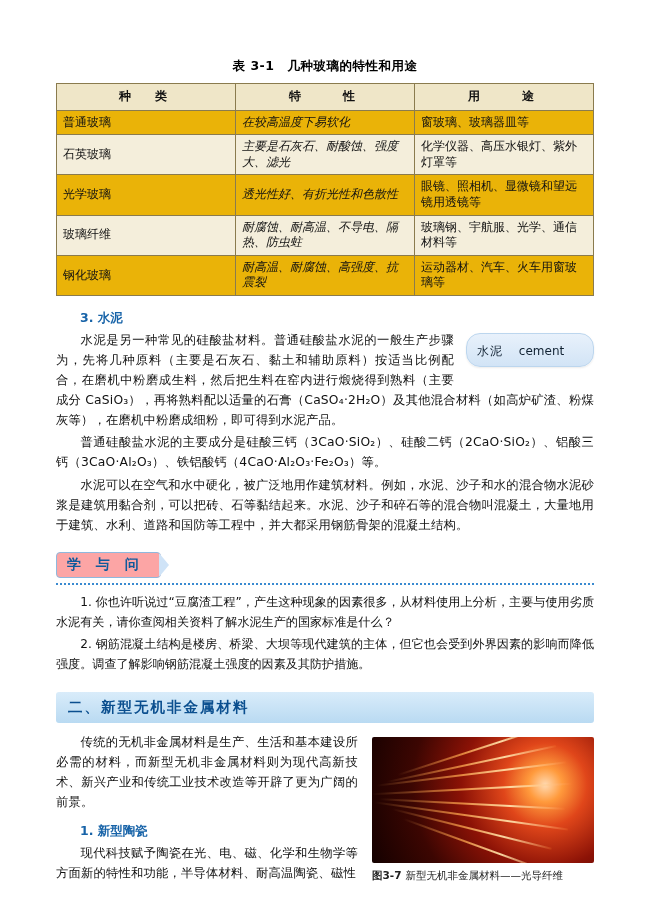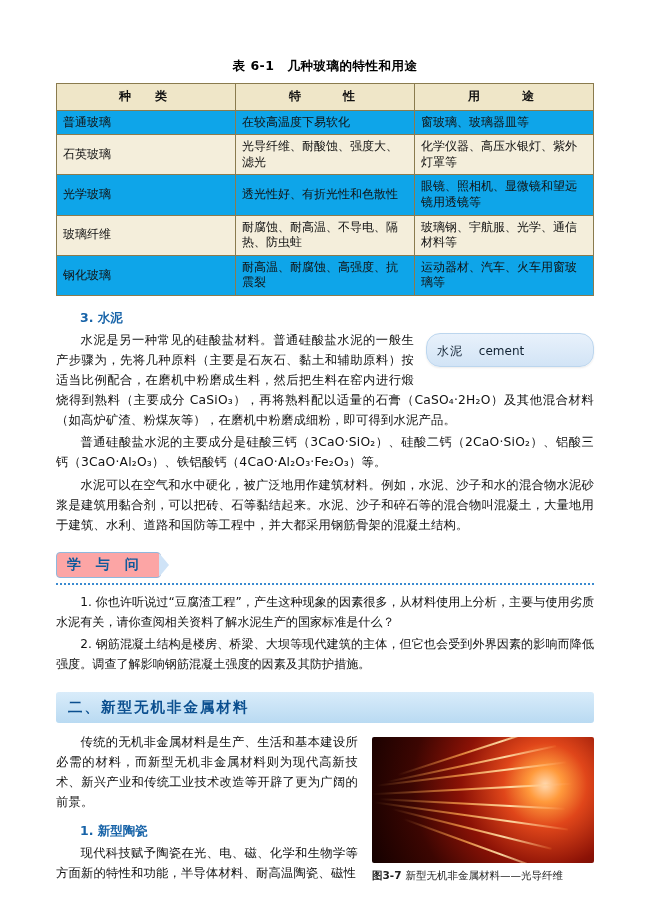--- a/index.html
+++ b/index.html
@@ -46,27 +46,27 @@
     line-height: 1.3;
   }
   table.glass thead th {
     background: #efe6c8;
     text-align: center;
     font-weight: bold;
     letter-spacing: 6px;
     padding: 5px 4px;
   }
   table.glass tbody td {
-    background: #0ea5e9;
+    background: #eab308;
   }
   table.glass tbody tr:nth-child(even) td {
     background: #f4eedb;
   }
   td.c1 { width: 16%; text-align: left; padding-left: 8px; }
-  td.c2 { width: 40%; }
+  td.c2 { width: 40%; font-style: italic; }
   td.c3 { width: 44%; }
 
   
   .sec-num {
     font-size: 12.5px;
     font-weight: bold;
     color: #1763a8;
     margin: 14px 0 4px 24px;
   }
   p.body {
@@ -75,21 +75,21 @@
     text-align: justify;
     margin: 0 0 3px 0;
     text-indent: 2em;
     letter-spacing: 0.2px;
   }
   .flow-wrap { position: relative; }
 
   
   .term-box {
     float: right;
-    width: 168px;
+    width: 128px;
     margin: 2px 0 4px 12px;
     background: linear-gradient(180deg, #e8f1fb 0%, #d2e4f6 100%);
     border-radius: 14px 14px 14px 14px;
     border: 1px solid #bcd6ee;
     padding: 9px 10px;
     font-size: 12px;
     color: #123;
     box-shadow: 0 1px 2px rgba(0,0,0,0.08);
     height: 34px;
     box-sizing: border-box;
@@ -189,39 +189,39 @@
     color: #1763a8;
     margin: 10px 12px 4px 24px;
   }
   .clear { clear: both; }
 </style>
 </head>
 <body>
 
 <div class="page">
 
-  <div class="table-caption">表 6-1　几种玻璃的特性和用途</div>
+  <div class="table-caption">表 3-1　几种玻璃的特性和用途</div>
 
   <table class="glass">
     <thead>
       <tr>
         <th class="c1">种　类</th>
         <th class="c2">特　　性</th>
         <th class="c3">用　　途</th>
       </tr>
     </thead>
     <tbody>
       <tr>
         <td class="c1">普通玻璃</td>
         <td class="c2">在较高温度下易软化</td>
         <td class="c3">窗玻璃、玻璃器皿等</td>
       </tr>
       <tr>
         <td class="c1">石英玻璃</td>
-        <td class="c2">光导纤维、耐酸蚀、强度大、滤光</td>
+        <td class="c2">主要是石灰石、耐酸蚀、强度大、滤光</td>
         <td class="c3">化学仪器、高压水银灯、紫外灯罩等</td>
       </tr>
       <tr>
         <td class="c1">光学玻璃</td>
         <td class="c2">透光性好、有折光性和色散性</td>
         <td class="c3">眼镜、照相机、显微镜和望远镜用透镜等</td>
       </tr>
       <tr>
         <td class="c1">玻璃纤维</td>
         <td class="c2">耐腐蚀、耐高温、不导电、隔热、防虫蛀</td>

